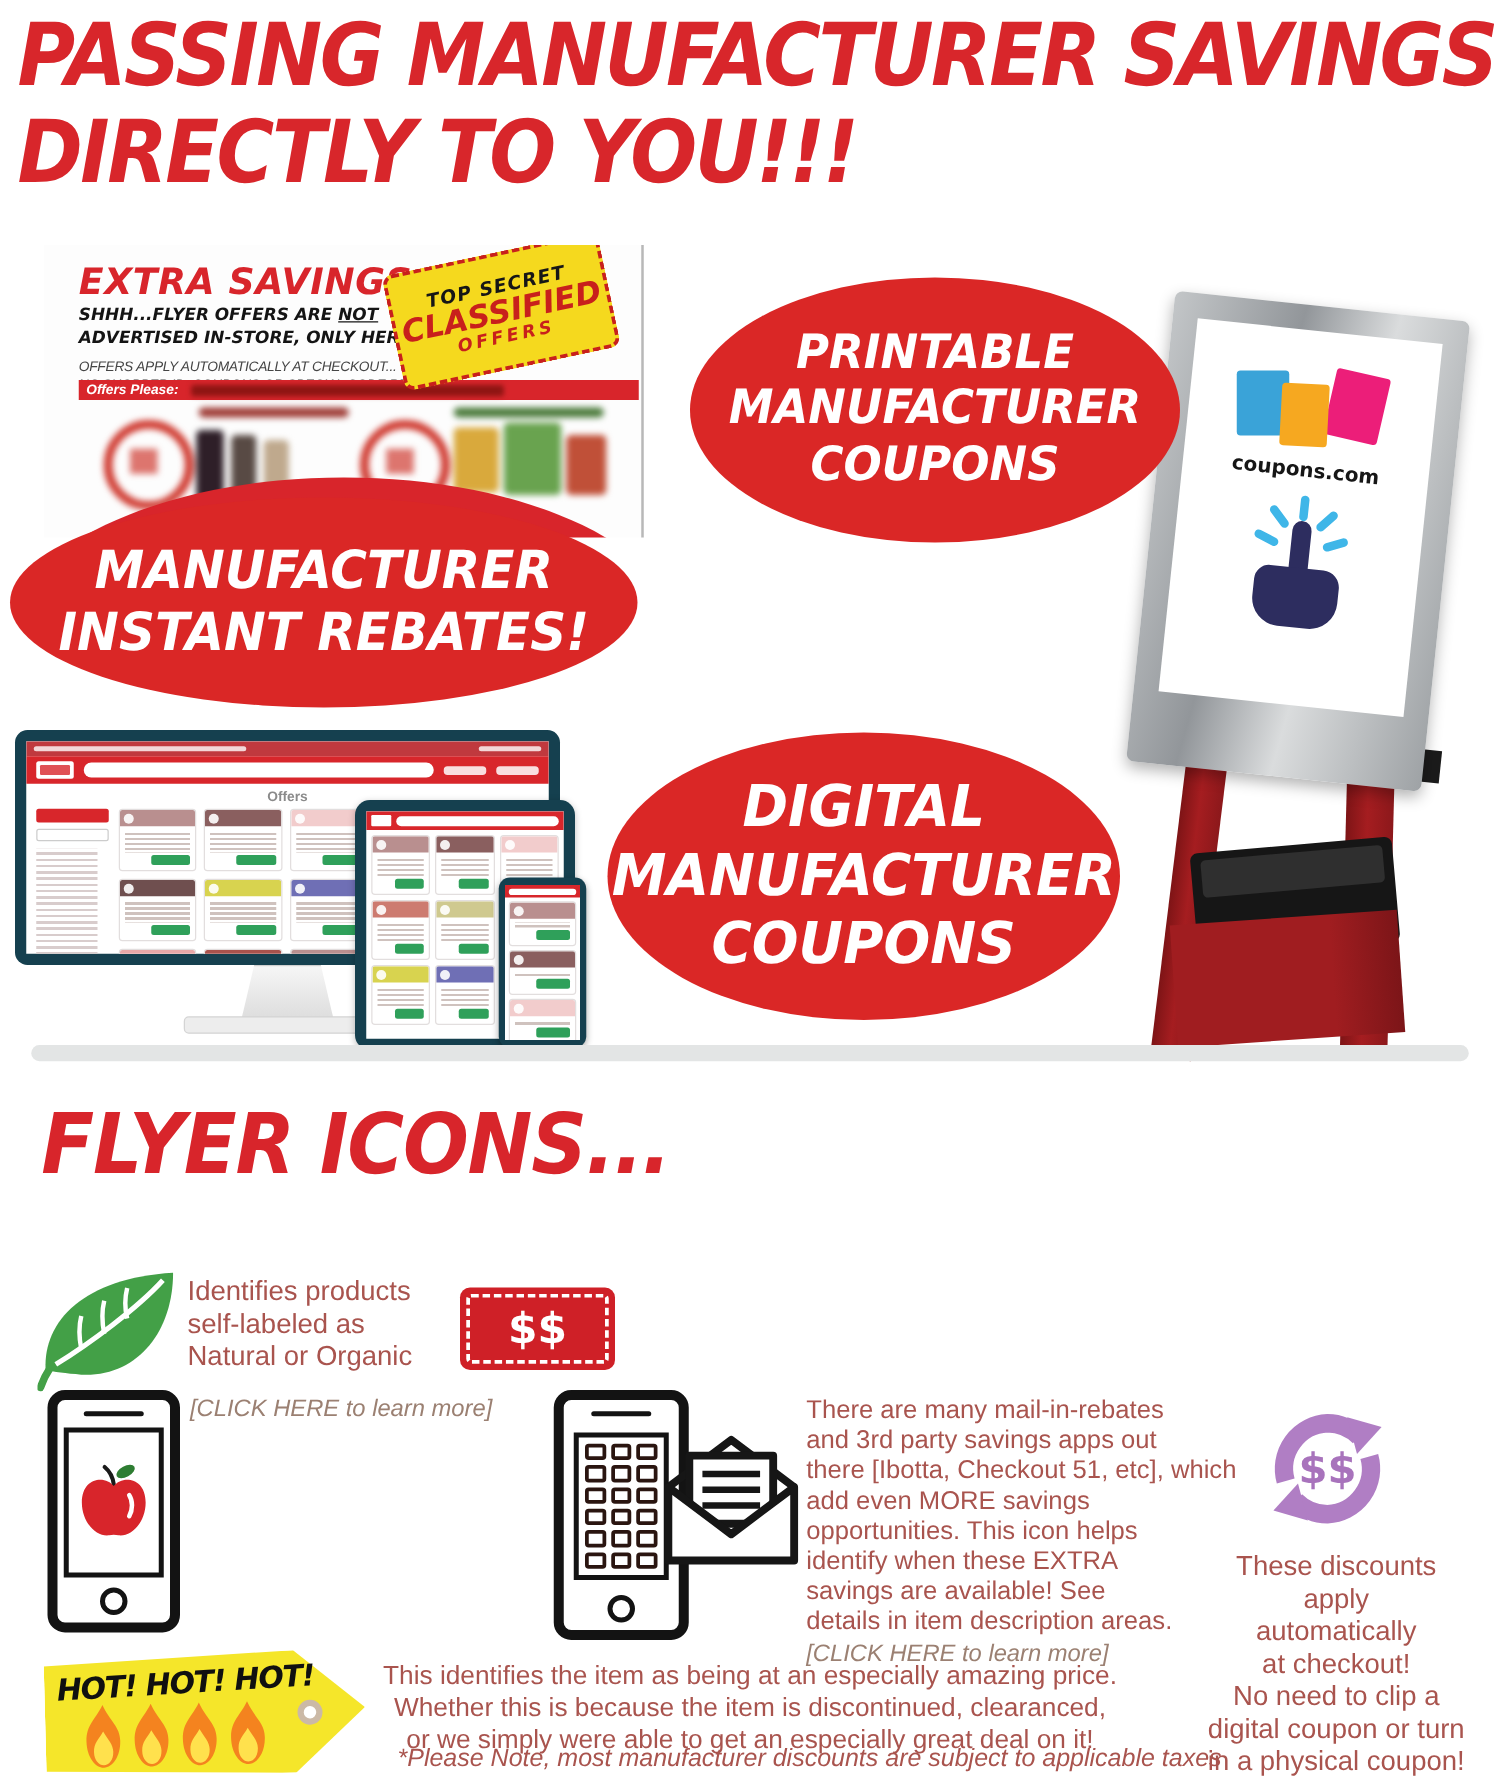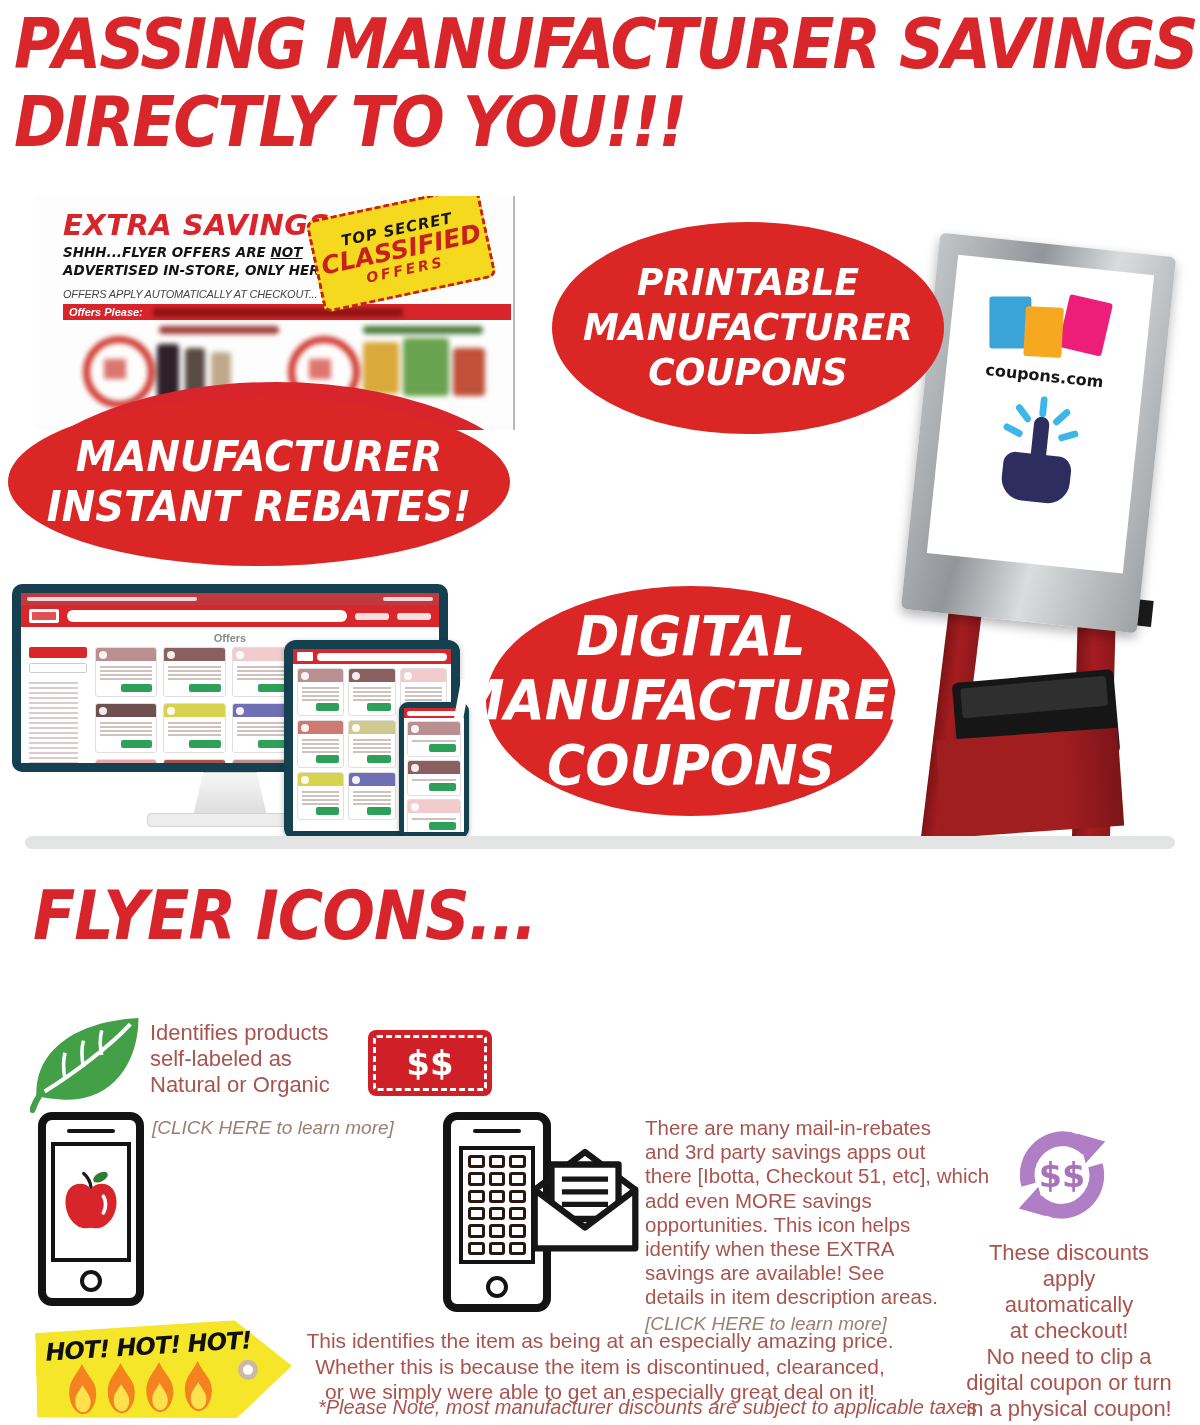--- a/index.html
+++ b/index.html
@@ -28,21 +28,21 @@
   .f-stamp{left:278px;top:6px;width:170px;height:88px;background:#f5d91e;border:3px dashed #c8201c;border-radius:8px;transform:rotate(-12deg);display:flex;flex-direction:column;align-items:center;justify-content:center;z-index:2;}
   .f-stamp .s1{color:#161616;font-size:15px;letter-spacing:1px;}
   .f-stamp .s2{color:#c8201c;font-size:25px;margin-top:-3px;}
   .f-stamp .s3{color:#c8201c;font-size:14px;letter-spacing:3px;margin-top:-2px;}
 
   
   .bubble{background:#da2726;border-radius:50%;display:flex;align-items:center;justify-content:center;text-align:center;color:#fff;z-index:6;}
   .bubble .txt{line-height:1.18;transform:scaleY(1.05);}
   .bubble-printable{left:552px;top:222px;width:392px;height:212px;font-size:36px;}
   .bubble-instant{left:8px;top:398px;width:502px;height:168px;font-size:40px;}
-  .bubble-digital{left:486px;top:586px;width:410px;height:230px;font-size:52px;}
+  .bubble-digital{left:486px;top:586px;width:410px;height:230px;font-size:44px;}
 
   
   .kiosk{left:895px;top:228px;width:305px;height:620px;z-index:2;}
   .k-underbar{left:10px;top:360px;width:248px;height:26px;background:#1b1b1b;transform:rotate(6deg);}
   .k-leg{background:linear-gradient(90deg,#7e1416,#a51d20 45%,#8c181b);}
   .k-leg-l{left:40px;top:372px;width:33px;height:248px;transform:rotate(7deg);}
   .k-leg-r{left:180px;top:368px;width:38px;height:252px;transform:rotate(1.5deg);}
   .k-printer{left:60px;top:448px;width:162px;height:84px;background:#161616;border-radius:6px;transform:rotate(-5deg);}
   .k-printer i{position:absolute;left:8px;top:6px;right:8px;height:30px;background:#2f2f2f;border-radius:4px;}
   .k-tray{left:44px;top:506px;width:182px;height:98px;background:linear-gradient(90deg,#a01d20 70%,#7c1518);transform:rotate(-4deg);}

